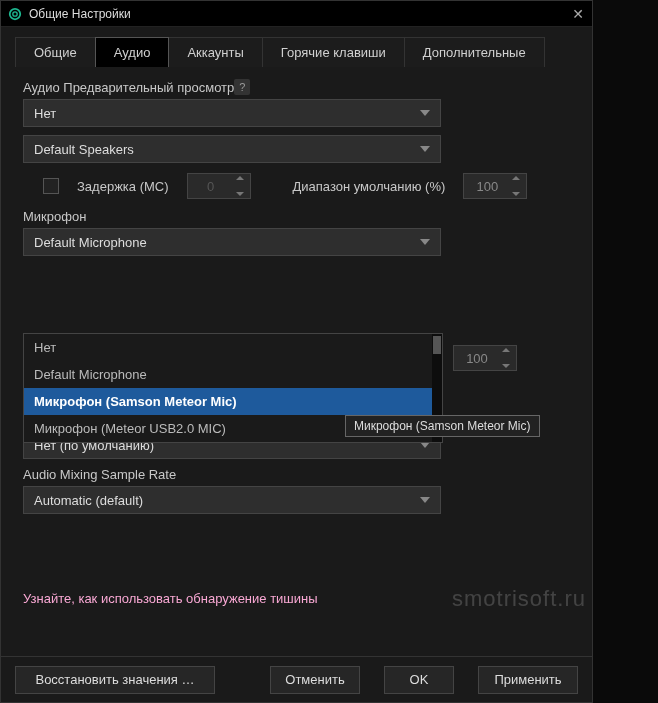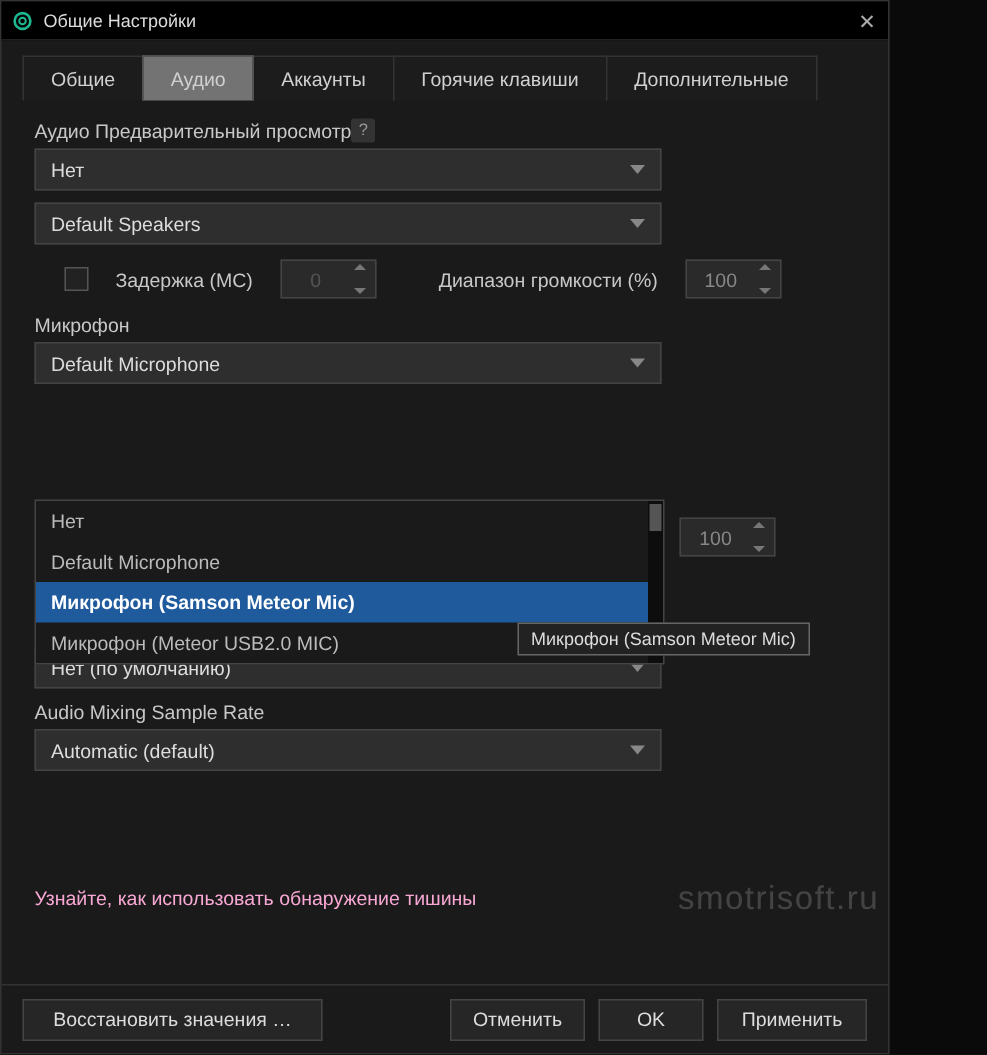--- a/index.html
+++ b/index.html
@@ -5,21 +5,21 @@
   * { box-sizing: border-box; margin: 0; padding: 0; font-family: "Segoe UI", Arial, sans-serif; }
   body { background: #0a0a0a; width: 658px; height: 703px; overflow: hidden; color: #c8c8c8; font-size: 13px; }
   .win { width: 593px; height: 703px; background: #1a1a1a; border: 1px solid #333; display: flex; flex-direction: column; }
   .titlebar { height: 26px; background: #000; display: flex; align-items: center; padding: 0 6px; border-bottom: 1px solid #222; }
   .titlebar .icon { width: 16px; height: 16px; margin-right: 6px; display: flex; align-items: center; justify-content: center; }
   .titlebar .icon svg { width: 14px; height: 14px; }
   .titlebar .title { flex: 1; font-size: 12px; color: #ddd; }
   .titlebar .close { width: 16px; font-size: 14px; color: #aaa; text-align: center; cursor: pointer; }
   .tabs { display: flex; padding: 10px 14px 0 14px; gap: 0; }
   .tab { padding: 7px 18px; font-size: 13px; color: #d0d0d0; border: 1px solid #444; border-bottom: none; background: #222; cursor: pointer; margin-right: -1px; }
-  .tab.active { background: #737373; border-color: #555; position: relative; z-index: 2; }
+  .tab.active { background: #000000; border-color: #555; position: relative; z-index: 2; }
   .tab:not(.active) { background: #1c1c1c; border-color: #333; text-align: center; }
   .content { flex: 1; padding: 12px 22px; position: relative; }
   .row { margin-bottom: 6px; }
   .label { font-size: 13px; color: #c8c8c8; margin-bottom: 4px; display: flex; align-items: center; gap: 0; }
   .help { width: 16px; height: 16px; background: #333; color: #999; font-size: 11px; display: inline-flex; align-items: center; justify-content: center; border-radius: 2px; }
   .select { position: relative; height: 28px; background: #2e2e2e; border: 1px solid #444; display: flex; align-items: center; padding: 0 10px; cursor: pointer; }
   .select.wide { width: 418px; }
   .select .val { flex: 1; font-size: 13px; color: #ddd; }
   .select .arrow { width: 0; height: 0; border-left: 5px solid transparent; border-right: 5px solid transparent; border-top: 6px solid #888; }
   .hrow { display: flex; align-items: center; gap: 18px; margin: 10px 0 10px 20px; }
@@ -34,21 +34,21 @@
   .dropdown .opt { padding: 6px 10px; font-size: 13px; color: #bbb; cursor: pointer; }
   .dropdown .opt.sel { background: #1e5a9c; color: #fff; font-weight: 600; }
   .dropdown .scroll { position: absolute; right: 0; top: 0; bottom: 0; width: 10px; background: #0d0d0d; }
   .dropdown .scroll .thumb { position: absolute; left: 1px; right: 1px; top: 2px; height: 18px; background: #555; }
   .tooltip { position: absolute; left: 344px; top: 348px; background: #222; border: 1px solid #666; padding: 3px 8px; font-size: 12px; color: #ddd; z-index: 20; }
   .behind { position: absolute; left: 205px; top: 362px; display: flex; align-items: center; gap: 10px; color: #888; }
   .behind .numbox { color: #666; }
   .rightnum { position: absolute; left: 452px; top: 278px; }
   .link { color: #f9a8d4; font-size: 13px; cursor: pointer; }
   .linkrow { position: absolute; left: 22px; bottom: 50px; }
-  .footer { height: 46px; border-top: 1px solid #333; display: flex; align-items: center; padding: 0 14px; gap: 9px; }
+  .footer { height: 46px; border-top: 1px solid #333; display: flex; align-items: center; padding: 0 14px; gap: 24px; }
   .btn { height: 28px; background: #262626; border: 1px solid #444; color: #ddd; font-size: 13px; padding: 0 18px; display: flex; align-items: center; justify-content: center; cursor: pointer; }
   .btn.restore { width: 200px; }
   .spacer { flex: 1; }
   .watermark { position: absolute; right: 6px; bottom: 44px; font-size: 22px; color: rgba(255,255,255,0.18); font-weight: 400; letter-spacing: 1px; }
 </style>
 </head>
 <body>
 
 <div class="win">
 
@@ -94,21 +94,21 @@
     <div class="hrow">
       <span class="checkbox"></span>
       <span>Задержка (МС)</span>
       <span class="numbox disabled">
         <span>0</span>
         <span class="spin">
             <div class="up"></div>
             <div class="dn"></div>
           </span>
       </span>
-      <span style="margin-left:24px;">Диапазон громкости (%)</span>
+      <span style="margin-left:24px;">Диапазон умолчанию (%)</span>
       <span class="numbox">
         <span>100</span>
         <span class="spin">
             <div class="up"></div>
             <div class="dn"></div>
           </span>
       </span>
     </div>
 
     <div class="row">

